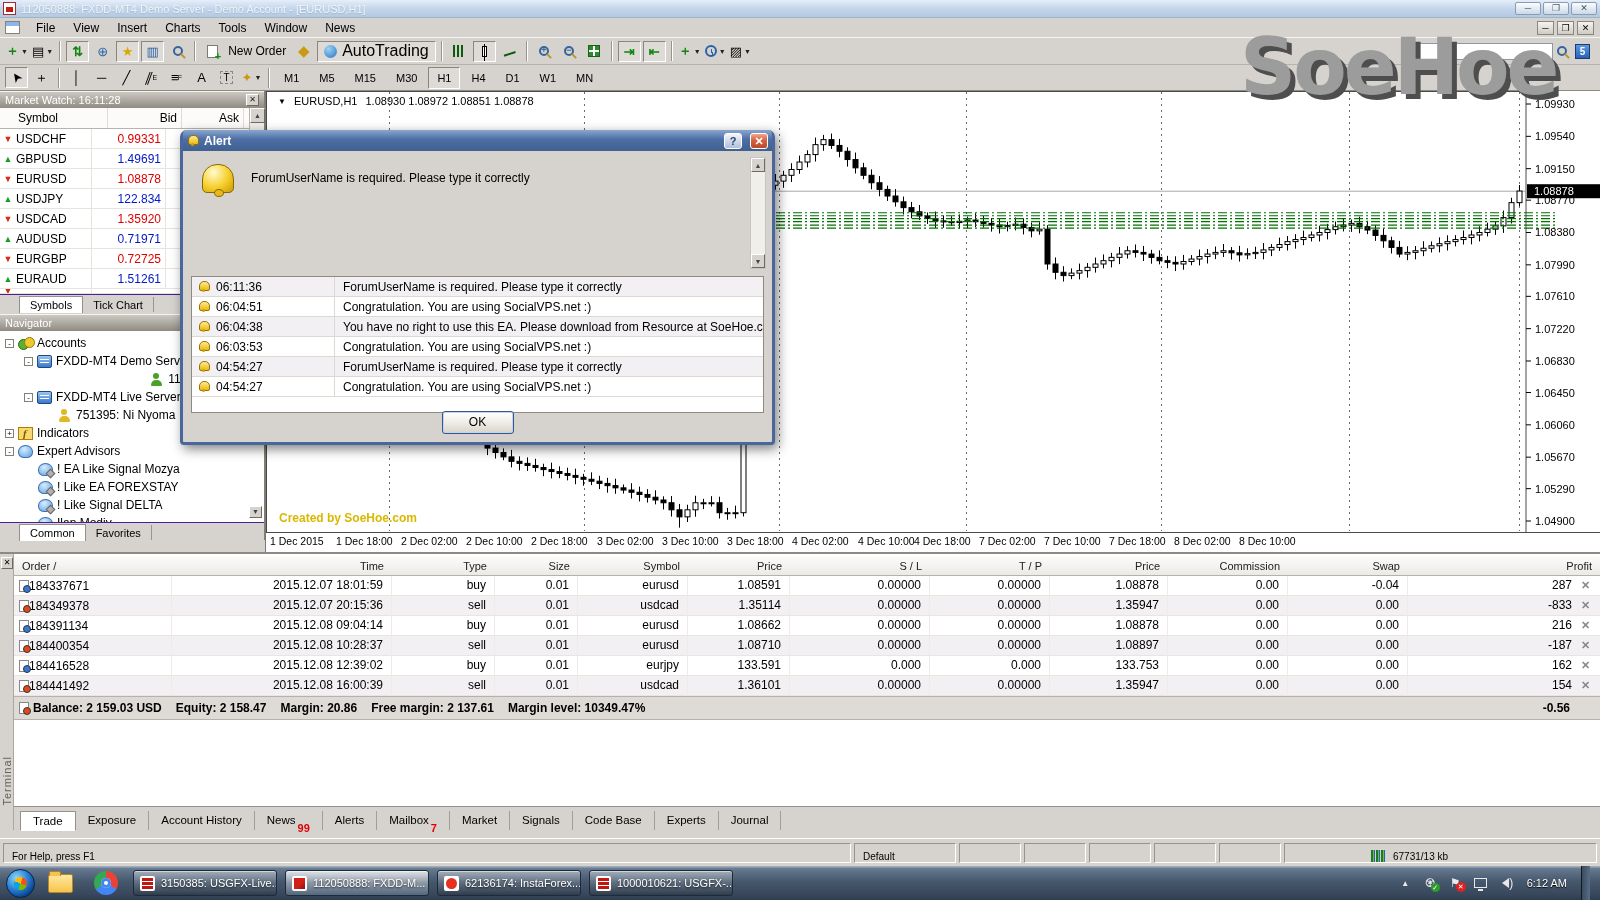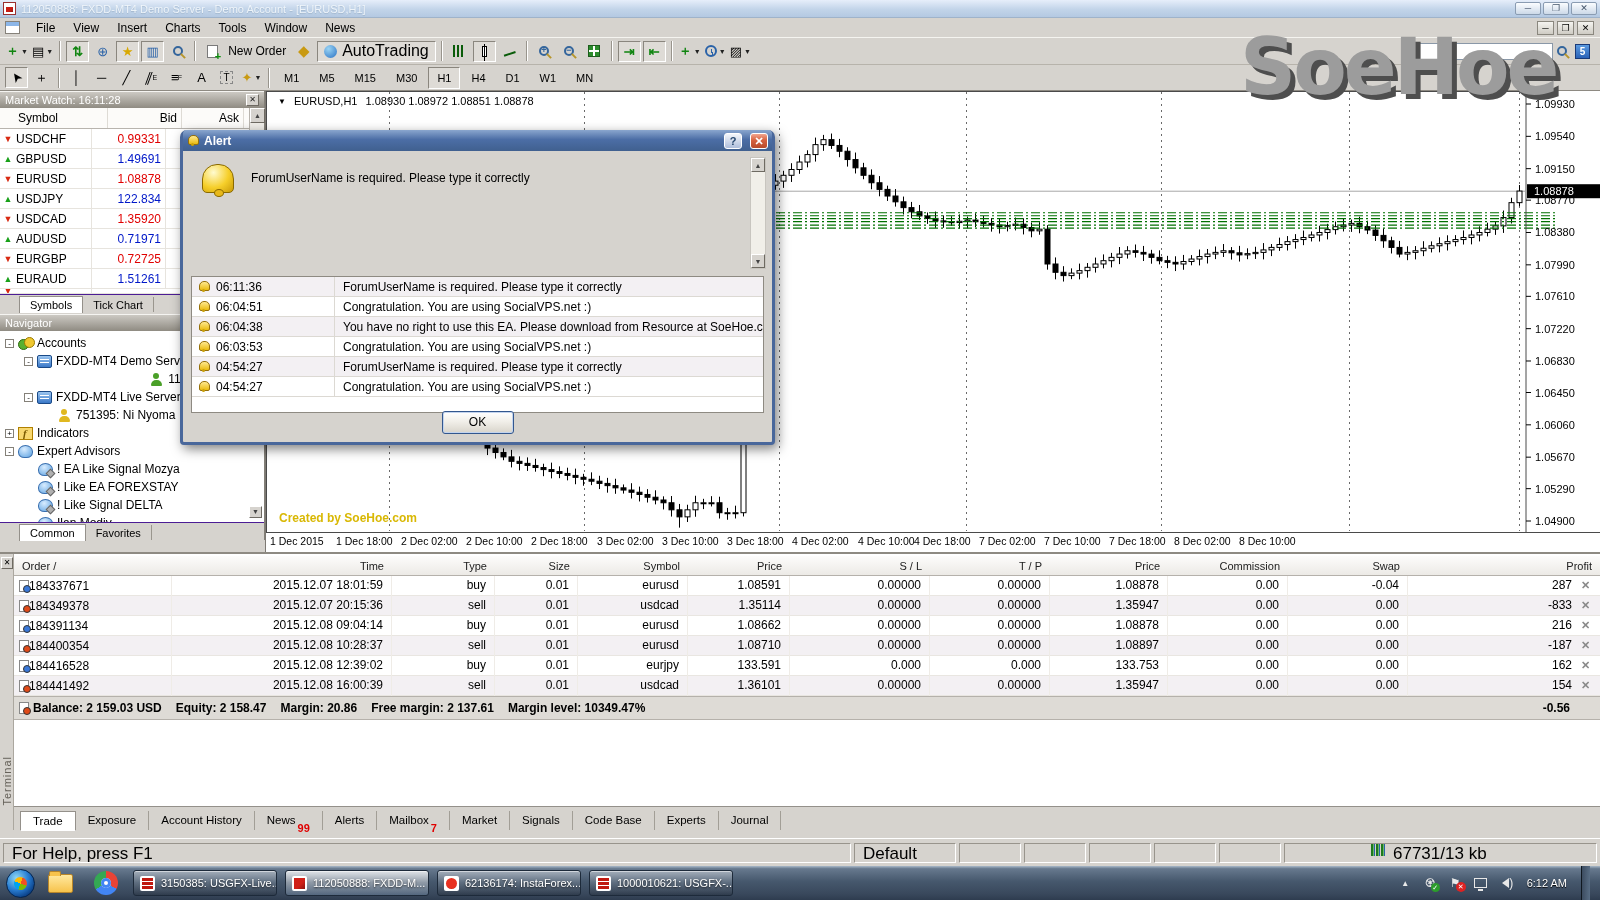--- a/index.html
+++ b/index.html
@@ -143,21 +143,21 @@
   display:flex;align-items:center;font-weight:bold;font-size:12px;padding-left:5px;gap:4px}
 .bseg{margin-right:14px;white-space:nowrap}
 #float-profit{margin-left:auto;margin-right:30px}
 #term-tabs{position:absolute;left:14px;bottom:0;right:0;height:24px;background:#d6d3ce;border-top:1px solid #94908a;display:flex;align-items:flex-end;padding-left:6px}
 .ttab{height:19px;padding:3px 12px;font-size:11.5px;display:flex;gap:2px;align-items:flex-start}
 .ttab:not(.active){border-right:1px solid #a29e96}
 .ttab.active{background:#fff;border:1px solid #94908a;border-bottom:1px solid #fff;position:relative;top:1px;height:20px}
 .badge{color:#e00000;font-size:11px;font-weight:bold;position:relative;top:8px}
 
 #statusbar{left:0;top:838px;width:1600px;height:28px;background:#d6d3ce;border-top:1px solid #fff;display:flex;align-items:center;padding:0 3px;gap:3px}
-.scell{height:20px;border:1px solid;border-color:#98948c #fff #fff #98948c;display:flex;align-items:flex-start;padding:0 8px;font-size:17px;white-space:nowrap}
+.scell{height:20px;border:1px solid;border-color:#98948c #fff #fff #98948c;display:flex;align-items:flex-end;padding:0 8px;font-size:10px;white-space:nowrap}
 .netico{width:14px;height:12px;background:repeating-linear-gradient(90deg,#1e7a1e 0 2px,#6ab86a 2px 3px,#2a62a8 3px 4px,transparent 4px 5px);margin-right:8px}
 
 #taskbar{left:0;top:866px;width:1600px;height:34px;display:flex;align-items:center;padding:0 6px;gap:7px;
   background:linear-gradient(180deg,#a9b9c9 0,#67798e 8%,#46586d 45%,#39485c 82%,#2e3c4f)}
 .orb{width:29px;height:29px;border-radius:50%;position:relative;flex:none;border:1px solid #05244c;
   background:radial-gradient(circle at 35% 30%,#8fd8f4,#2a7fd4 45%,#0a3f86 78%,#062a5c)}
 .orb::after{content:'';position:absolute;inset:7px;border-radius:50%;transform:rotate(20deg);
   background:conic-gradient(#f25022 0 25%,#7fba00 0 50%,#00a4ef 0 75%,#ffb900 0)}
 .folder{width:25px;height:19px;background:linear-gradient(#ffe9a0,#f7c34c);border:1px solid #b8862a;border-radius:2px;position:relative;flex:none;margin:0 6px}
 .folder::before{content:'';position:absolute;left:0;top:-4px;width:10px;height:4px;background:#f7c34c;border:1px solid #b8862a;border-bottom:none;border-radius:2px 2px 0 0}

